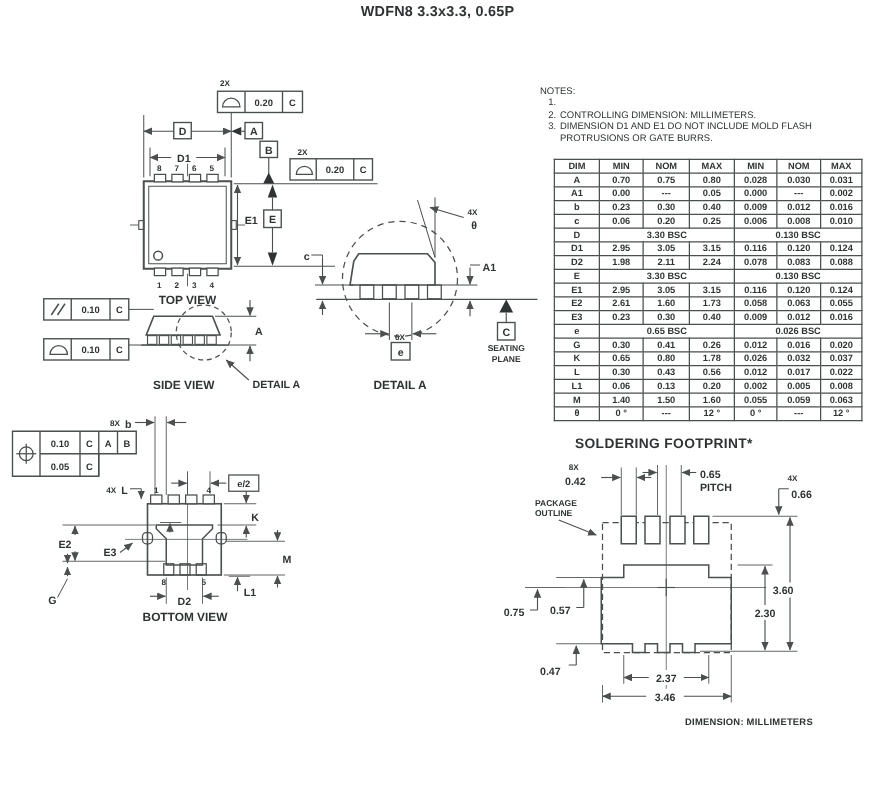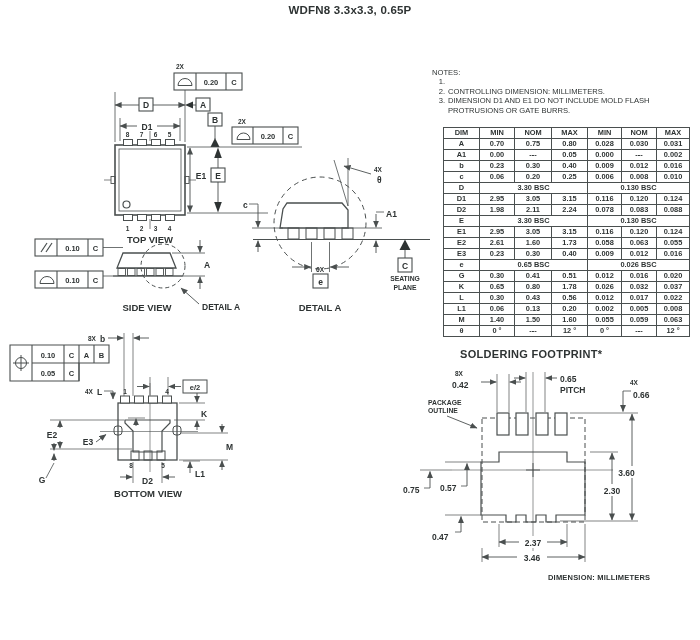--- a/index.html
+++ b/index.html
@@ -529,21 +529,21 @@
         </tr>
         <tr>
           <td>e</td>
           <td colspan="3">0.65 BSC</td>
           <td colspan="3">0.026 BSC</td>
         </tr>
         <tr>
           <td>G</td>
           <td>0.30</td>
           <td>0.41</td>
-          <td>0.51</td>
+          <td>0.26</td>
           <td>0.012</td>
           <td>0.016</td>
           <td>0.020</td>
         </tr>
         <tr>
           <td>K</td>
           <td>0.65</td>
           <td>0.80</td>
           <td>1.78</td>
           <td>0.026</td>

